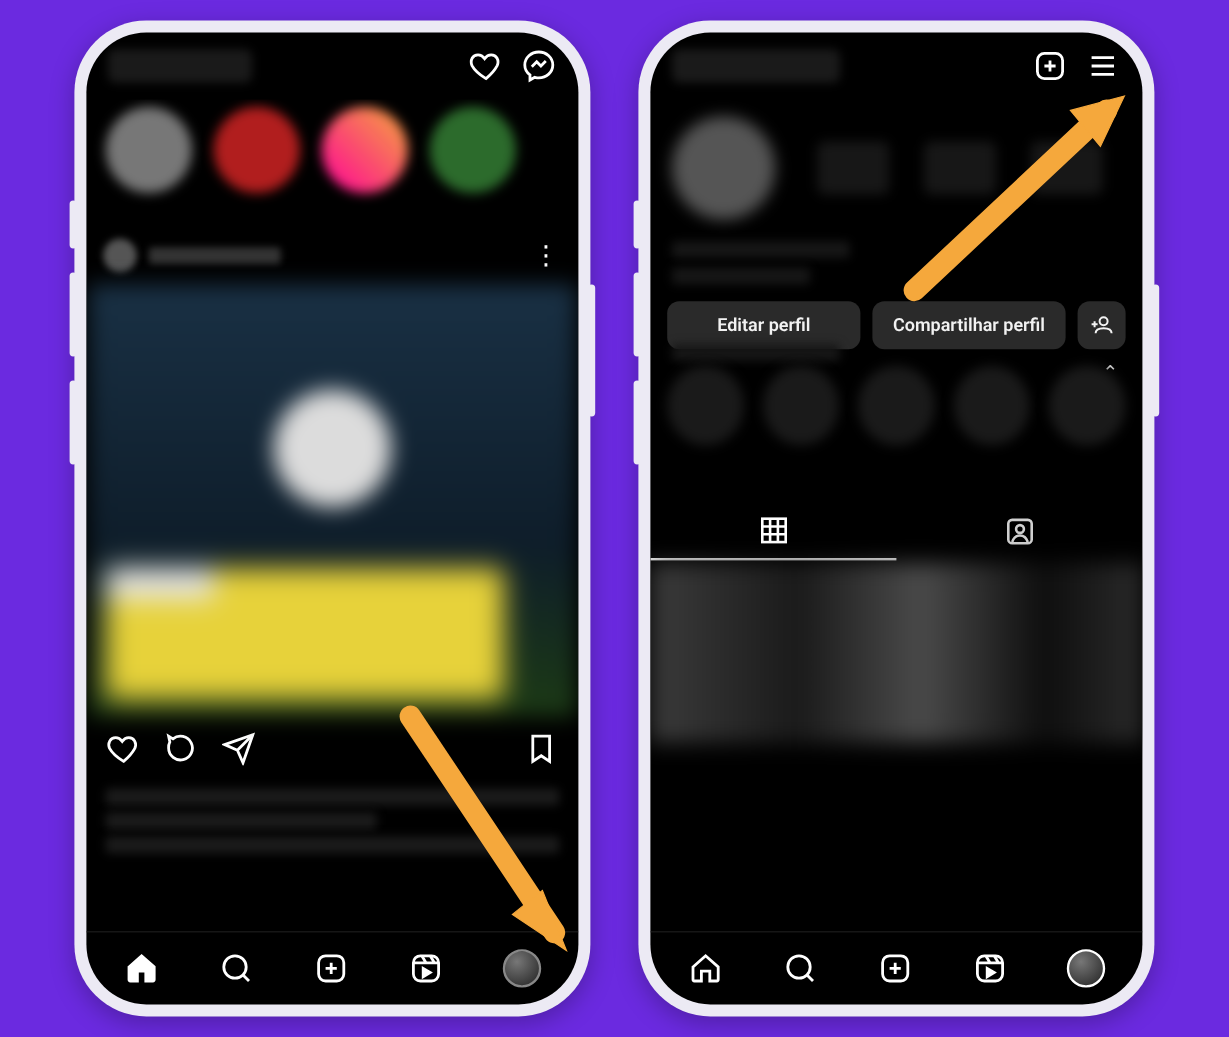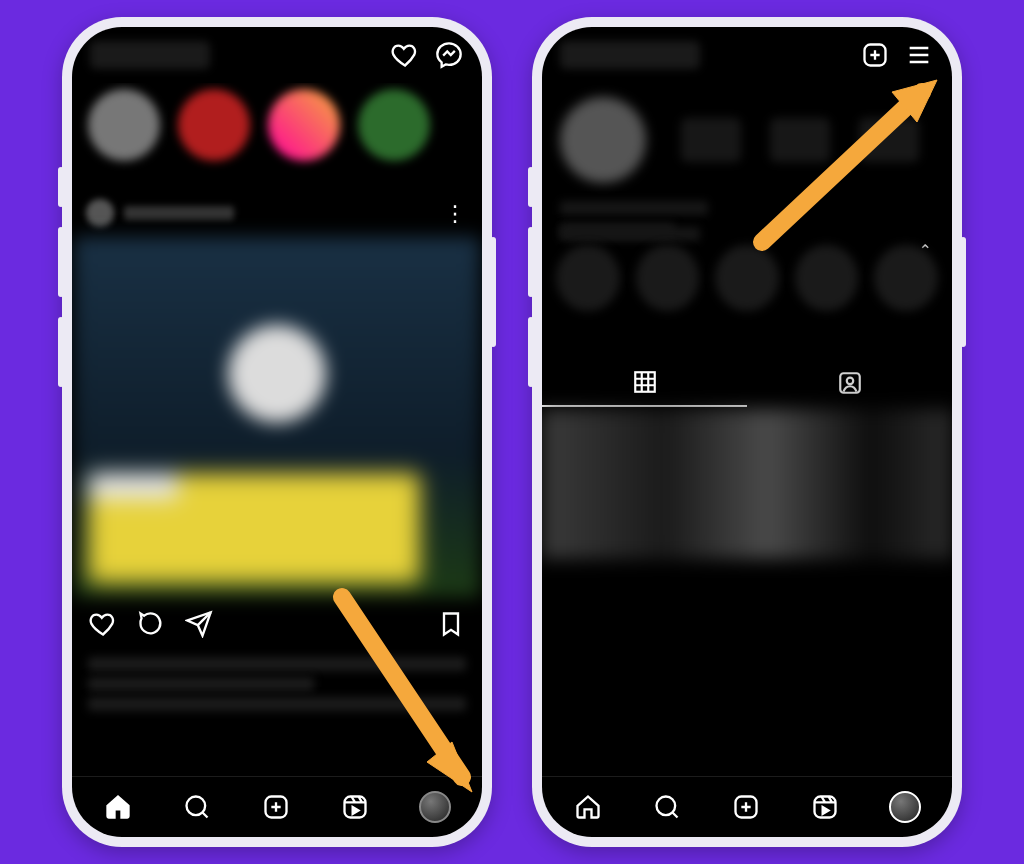--- a/index.html
+++ b/index.html
@@ -300,20 +300,31 @@
         <div class="big-ava"></div>
         <div class="stats">
           <div class="stat"></div>
           <div class="stat"></div>
           <div class="stat"></div>
         </div>
       </div>
       <div class="bio-line w1"></div>
       <div class="bio-line w2"></div>
 
+      <div class="prof-btn-row">
+        <div class="chip">Editar perfil</div>
+        <div class="chip">Compartilhar perfil</div>
+        <div class="sq-chip">
+          <svg viewBox="0 0 24 24">
+              <circle cx="14" cy="8" r="4"></circle>
+              <path d="M6 20c0-3 3-5 8-5s8 2 8 5"></path>
+              <path d="M3 8v6M0 11h6" transform="translate(2,0)"></path>
+            </svg>
+        </div>
+      </div>
 
       <div class="hilite-row">
         <div class="hilite-label"></div>
         <span class="chev">⌃</span>
         <div class="hilite"></div>
         <div class="hilite"></div>
         <div class="hilite"></div>
         <div class="hilite"></div>
         <div class="hilite"></div>
       </div>

